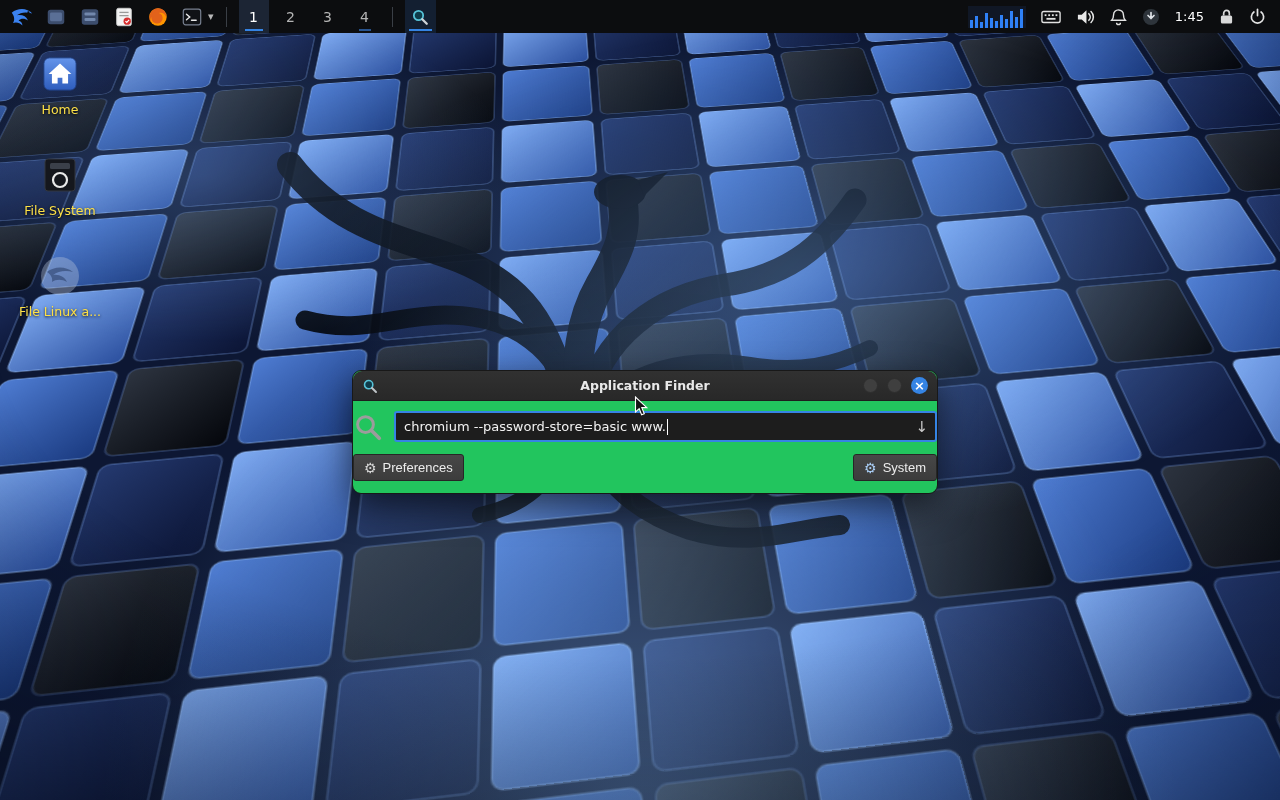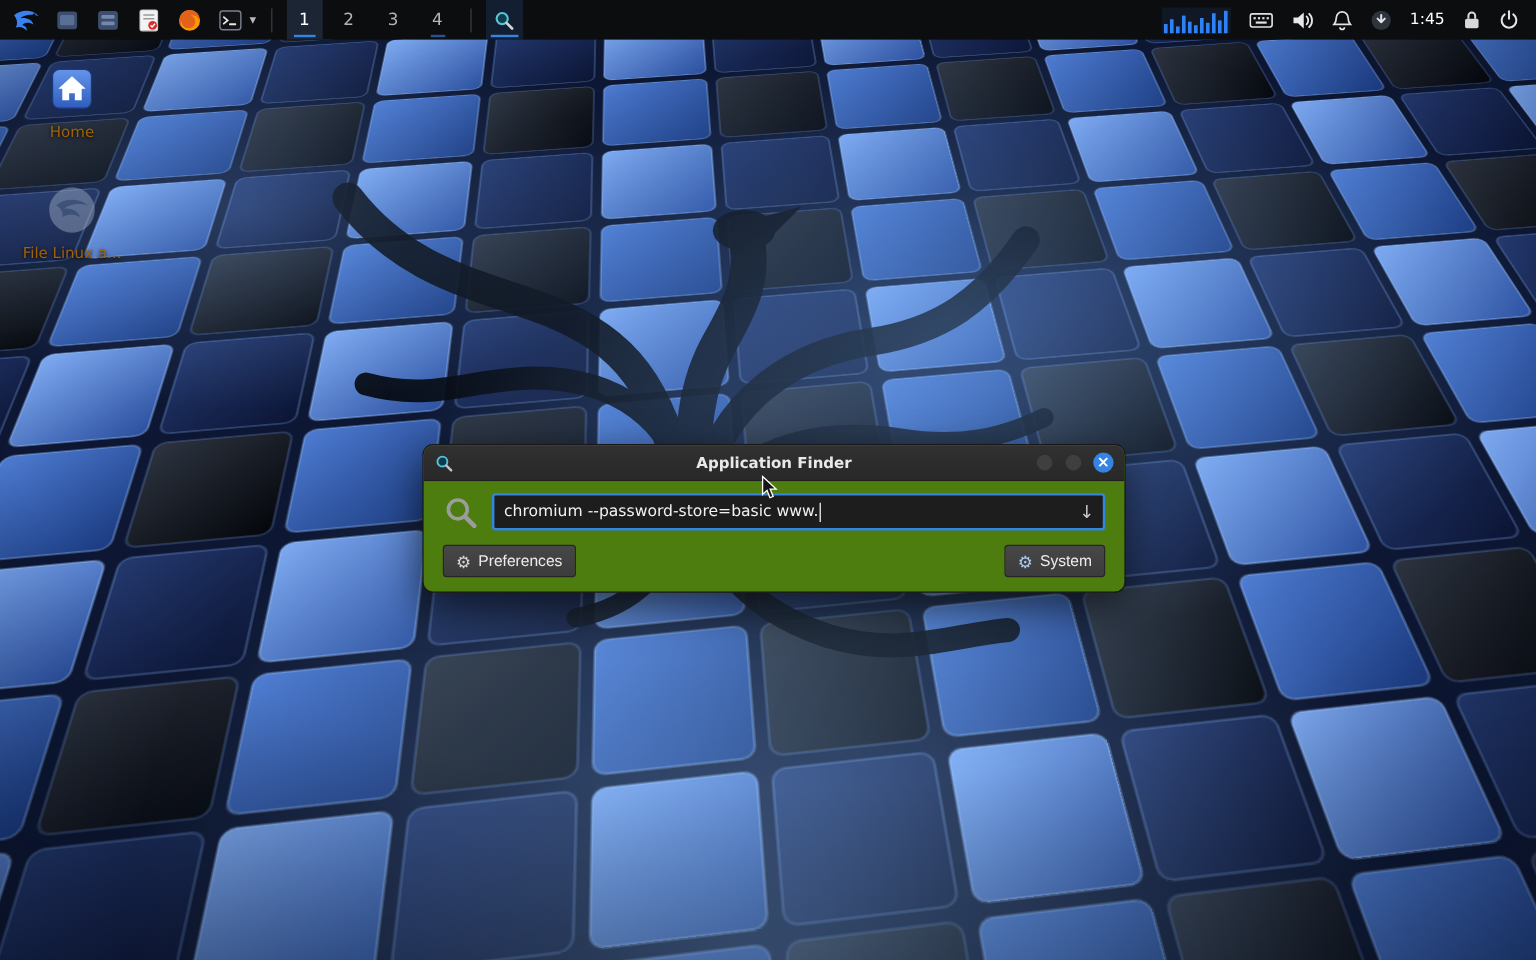--- a/index.html
+++ b/index.html
@@ -37,34 +37,34 @@
     position:relative;background:rgba(53,132,228,.16);}
   .finder-launcher::after{content:"";position:absolute;bottom:2px;left:4px;right:4px;height:2px;background:#3584e4;}
   .tray{margin-left:auto;display:flex;align-items:center;gap:15px;padding-right:6px;}
   .clock{font-size:13px;color:#fff;}
 
   
   .desk-icons{position:absolute;left:12px;top:52px;width:96px;display:flex;flex-direction:column;
     gap:36px;align-items:center;z-index:5;}
   .dicon{display:flex;flex-direction:column;align-items:center;gap:7px;width:96px;cursor:default;}
   .dicon .glyph{height:44px;display:flex;align-items:center;justify-content:center;}
-  .dicon .lbl{font-size:12.5px;color:#a16207;text-shadow:0 1px 3px rgba(0,0,0,.95);text-align:center;line-height:1.1;}
+  .dicon .lbl{font-size:12.5px;color:#fde047;text-shadow:0 1px 3px rgba(0,0,0,.95);text-align:center;line-height:1.1;}
 
   
   .finder{position:absolute;left:352px;top:370px;width:586px;z-index:20;border-radius:9px;
-    box-shadow:0 12px 34px rgba(0,0,0,.6);background:#4d7c0f;border:1px solid #181818;}
+    box-shadow:0 12px 34px rgba(0,0,0,.6);background:#22c55e;border:1px solid #181818;}
   .titlebar{height:30px;display:flex;align-items:center;padding:0 9px;position:relative;
     background:linear-gradient(#313131,#282828);border-bottom:1px solid #1e1e1e;border-radius:9px 9px 0 0;}
   .titlebar .title{position:absolute;left:0;right:0;text-align:center;font-weight:bold;
     font-size:12.5px;color:#e9e9e9;pointer-events:none;}
   .tb-btns{margin-left:auto;display:flex;gap:9px;align-items:center;z-index:1;}
   .tb-circle{width:15px;height:15px;border-radius:50%;background:#3f3f3f;border:1px solid #2e2e2e;}
   .tb-close{width:17px;height:17px;border-radius:50%;background:#3584e4;color:#fff;display:flex;
     align-items:center;justify-content:center;font-size:13px;font-weight:bold;line-height:1;}
-  .fbody{padding:10px 16px 12px;}
+  .fbody{padding:10px 0 12px;}
   .row1{display:flex;align-items:center;gap:11px;}
   .entry{flex:1;display:flex;align-items:center;height:31px;background:#1d1d1d;
     border:2px solid #3584e4;border-radius:3px;padding:0 7px 0 8px;color:#f2f2f2;font-size:13px;}
   .entry .txt{white-space:pre;}
   .caret{width:1px;height:16px;background:#fff;margin-left:1px;}
   .entry .arr{margin-left:auto;color:#c8c8c8;font-size:15px;}
   .row2{display:flex;justify-content:space-between;margin-top:12px;}
   .btn{display:flex;align-items:center;gap:6px;background:linear-gradient(#474747,#3c3c3c);
     border:1px solid #262626;border-radius:3px;color:#ececec;font-size:13px;padding:0 10px;height:27px;cursor:default;}
   .gear{font-size:14px;color:#d6d6d6;line-height:1;}
@@ -136,20 +136,30 @@
                 <stop offset="1" stop-color="#2e5dbd"></stop>
               </linearGradient>
             </defs>
           <rect x="3" y="3" width="34" height="34" rx="6" fill="url(#hg)" stroke="#1d3a78"></rect>
           <path d="M20 9 L32 20 H28.5 V30 H22.5 V24 H17.5 V30 H11.5 V20 H8 Z" fill="#ffffff"></path>
         </svg>
       </span>
       <span class="lbl">Home</span>
     </div>
 
+    <div class="dicon">
+      <span class="glyph">
+        <svg width="40" height="40" viewBox="0 0 40 40">
+          <rect x="5" y="4" width="30" height="32" rx="3" fill="#15171d" stroke="#33363e"></rect>
+          <rect x="10" y="8" width="20" height="6" rx="1.5" fill="#3b404a"></rect>
+          <circle cx="20" cy="25" r="7" fill="none" stroke="#e9e9e9" stroke-width="2.2"></circle>
+        </svg>
+      </span>
+      <span class="lbl">File System</span>
+    </div>
 
 
     <div class="dicon">
       <span class="glyph">
         <svg width="42" height="42" viewBox="0 0 42 42">
           <circle cx="21" cy="21" r="19" fill="rgba(185,198,218,.38)"></circle>
           <path d="M8 17 C15 11 27 11 34 17 C27 15 19 16 14 20 C20 19 26 22 28 27 C23 24 17 24 13 27 C14 22 11 19 8 17 Z" fill="rgba(40,60,100,.55)"></path>
         </svg>
       </span>
       <span class="lbl">File Linux a...</span>

